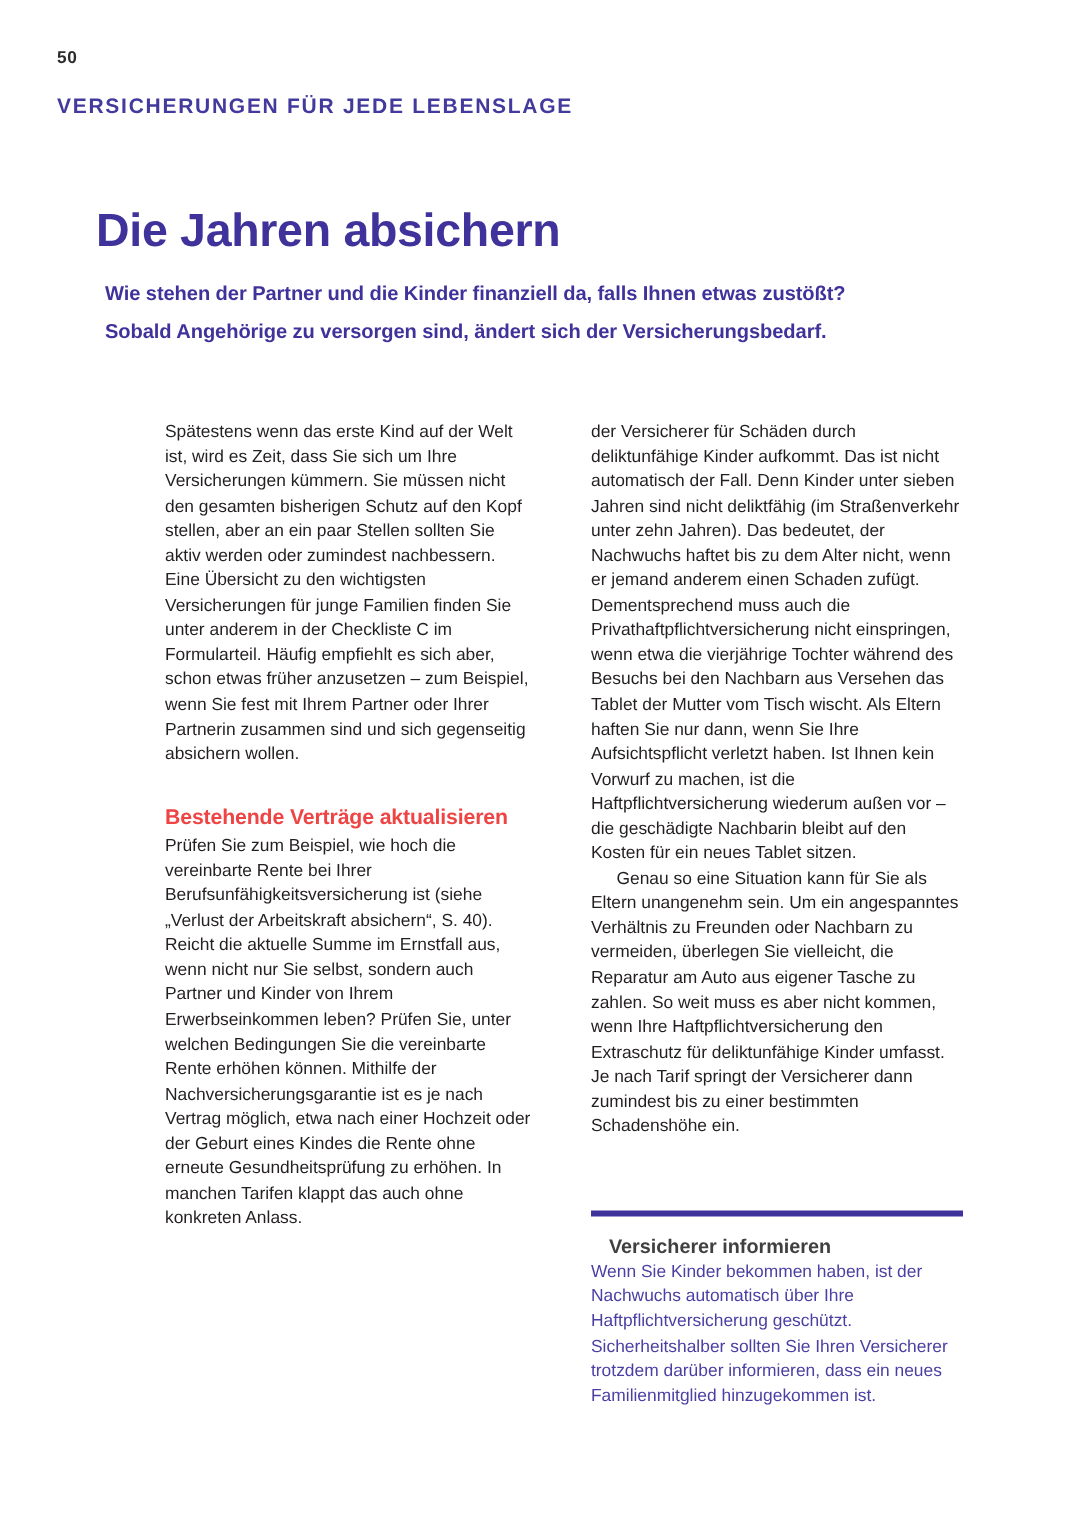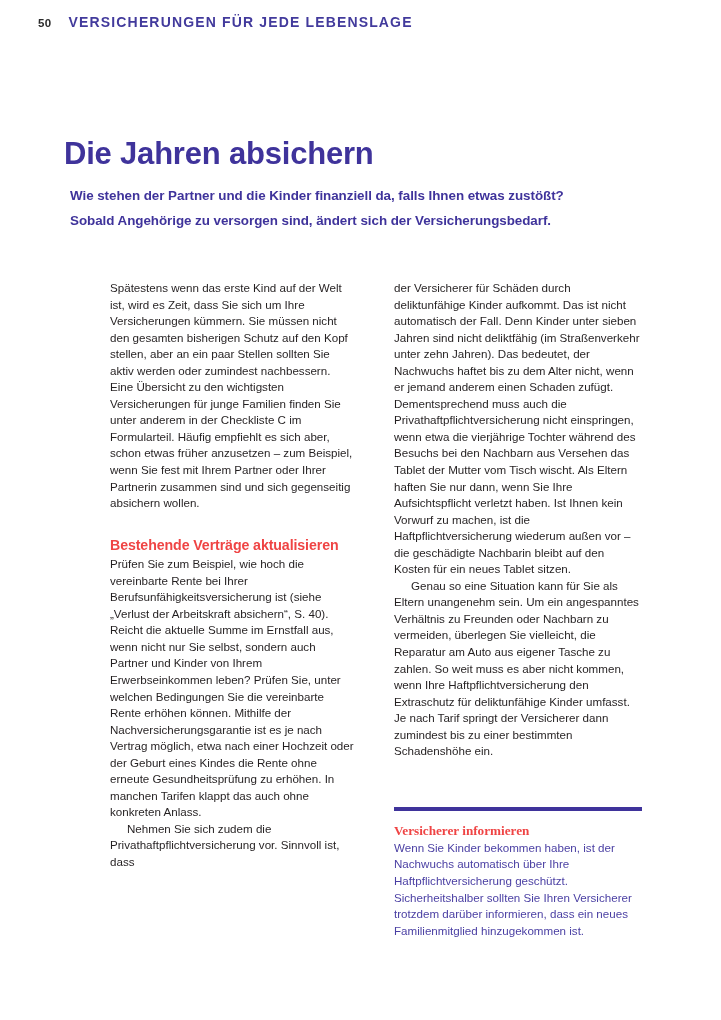--- a/index.html
+++ b/index.html
@@ -21,24 +21,25 @@
     left: 0; top: 0;
     width: 721px;
     height: 1020px;
     background: #ffffff;
   }
 
   
   .running-head {
     position: absolute;
     left: 38px;
-    top: 14px;
+    top: 33px;
     display: flex;
     align-items: baseline;
     gap: 17px;
+    flex-direction: column;
   }
   .folio {
     font-size: 11.5px;
     font-weight: bold;
     color: #2b2b2b;
     letter-spacing: 0.4px;
   }
   .running-title {
     font-size: 14px;
     font-weight: bold;
@@ -110,26 +111,25 @@
   .infobox {
     margin-top: 47px;
   }
   .infobox-rule {
     width: 248px;
     height: 4px;
     background: #3f339b;
     margin-bottom: 11px;
   }
   .infobox-title {
-    margin: 0 0 1px 0;
+    margin: 0 0 1px 12px;
     font-size: 13.2px;
     line-height: 17px;
     font-weight: bold;
-    color: #ef4444;
-    font-family: Liberation Serif, serif;
+    color: #404040;
   }
   .infobox-text {
     margin: 0;
     font-size: 11.6px;
     line-height: 16.55px;
     color: #4a3fa3;
   }
 </style>
 </head>
 <body>
@@ -144,21 +144,20 @@
   <h1 class="title">Die Jahren absichern</h1>
 
   <div class="deck">Wie stehen der Partner und die Kinder finanziell da, falls Ihnen etwas zustößt? Sobald Angehörige zu versorgen sind, ändert sich der Versicherungsbedarf.</div>
 
   <div class="columns">
 
     <div class="col">
       <p class="body">Spätestens wenn das erste Kind auf der Welt ist, wird es Zeit, dass Sie sich um Ihre Versicherungen kümmern. Sie müssen nicht den gesamten bisherigen Schutz auf den Kopf stellen, aber an ein paar Stellen sollten Sie aktiv werden oder zumindest nachbessern. Eine Übersicht zu den wichtigsten Versicherungen für junge Familien finden Sie unter anderem in der Checkliste C im Formularteil. Häufig empfiehlt es sich aber, schon etwas früher anzusetzen – zum Beispiel, wenn Sie fest mit Ihrem Partner oder Ihrer Partnerin zusammen sind und sich gegenseitig absichern wollen.</p>
       <h2 class="subhead">Bestehende Verträge aktualisieren</h2>
       <p class="body">Prüfen Sie zum Beispiel, wie hoch die vereinbarte Rente bei Ihrer Berufsunfähigkeitsversicherung ist (siehe „Verlust der Arbeitskraft absichern“, S. 40). Reicht die aktuelle Summe im Ernstfall aus, wenn nicht nur Sie selbst, sondern auch Partner und Kinder von Ihrem Erwerbseinkommen leben? Prüfen Sie, unter welchen Bedingungen Sie die vereinbarte Rente erhöhen können. Mithilfe der Nachversicherungsgarantie ist es je nach Vertrag möglich, etwa nach einer Hochzeit oder der Geburt eines Kindes die Rente ohne erneute Gesundheitsprüfung zu erhöhen. In manchen Tarifen klappt das auch ohne konkreten Anlass.</p>
-      <p class="body">Nehmen Sie sich zudem die Privathaftpflichtversicherung vor. Sinnvoll ist, dass</p>
     </div>
 
     <div class="col">
       <p class="body">der Versicherer für Schäden durch deliktunfähige Kinder aufkommt. Das ist nicht automatisch der Fall. Denn Kinder unter sieben Jahren sind nicht deliktfähig (im Straßenverkehr unter zehn Jahren). Das bedeutet, der Nachwuchs haftet bis zu dem Alter nicht, wenn er jemand anderem einen Schaden zufügt. Dementsprechend muss auch die Privathaftpflichtversicherung nicht einspringen, wenn etwa die vierjährige Tochter während des Besuchs bei den Nachbarn aus Versehen das Tablet der Mutter vom Tisch wischt. Als Eltern haften Sie nur dann, wenn Sie Ihre Aufsichtspflicht verletzt haben. Ist Ihnen kein Vorwurf zu machen, ist die Haftpflichtversicherung wiederum außen vor – die geschädigte Nachbarin bleibt auf den Kosten für ein neues Tablet sitzen.</p>
       <p class="body">Genau so eine Situation kann für Sie als Eltern unangenehm sein. Um ein angespanntes Verhältnis zu Freunden oder Nachbarn zu vermeiden, überlegen Sie vielleicht, die Reparatur am Auto aus eigener Tasche zu zahlen. So weit muss es aber nicht kommen, wenn Ihre Haftpflichtversicherung den Extraschutz für deliktunfähige Kinder umfasst. Je nach Tarif springt der Versicherer dann zumindest bis zu einer bestimmten Schadenshöhe ein.</p>
 
       <div class="infobox">
         <div class="infobox-rule"></div>
         <h3 class="infobox-title">Versicherer informieren</h3>
         <p class="infobox-text">Wenn Sie Kinder bekommen haben, ist der Nachwuchs automatisch über Ihre Haftpflichtversicherung geschützt. Sicherheitshalber sollten Sie Ihren Versicherer trotzdem darüber informieren, dass ein neues Familienmitglied hinzugekommen ist.</p>

